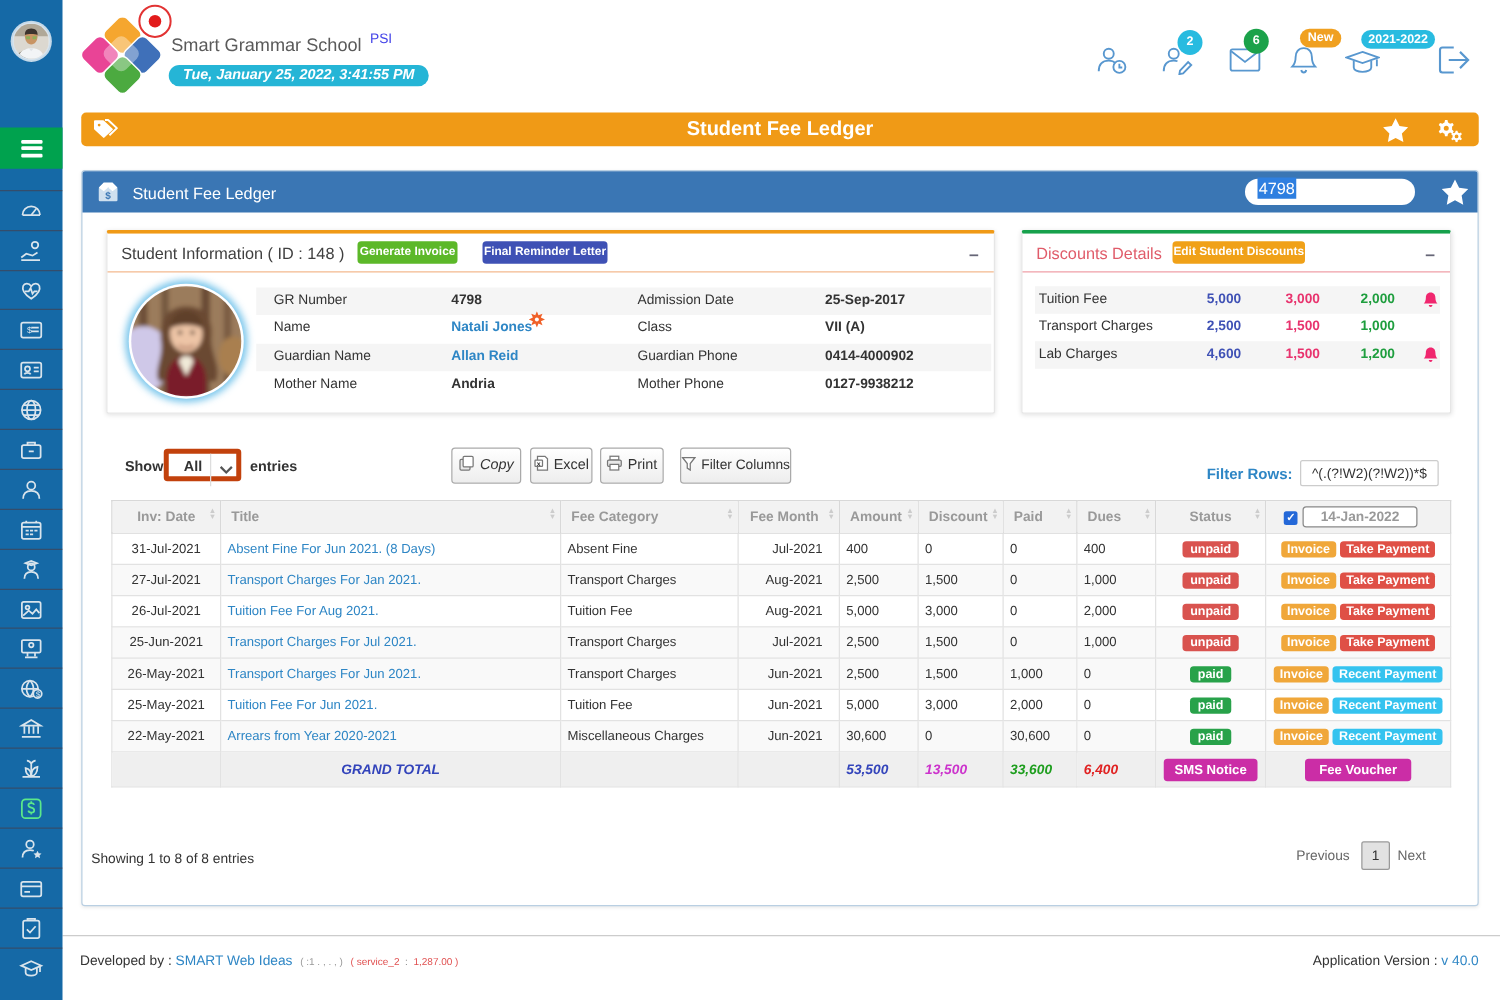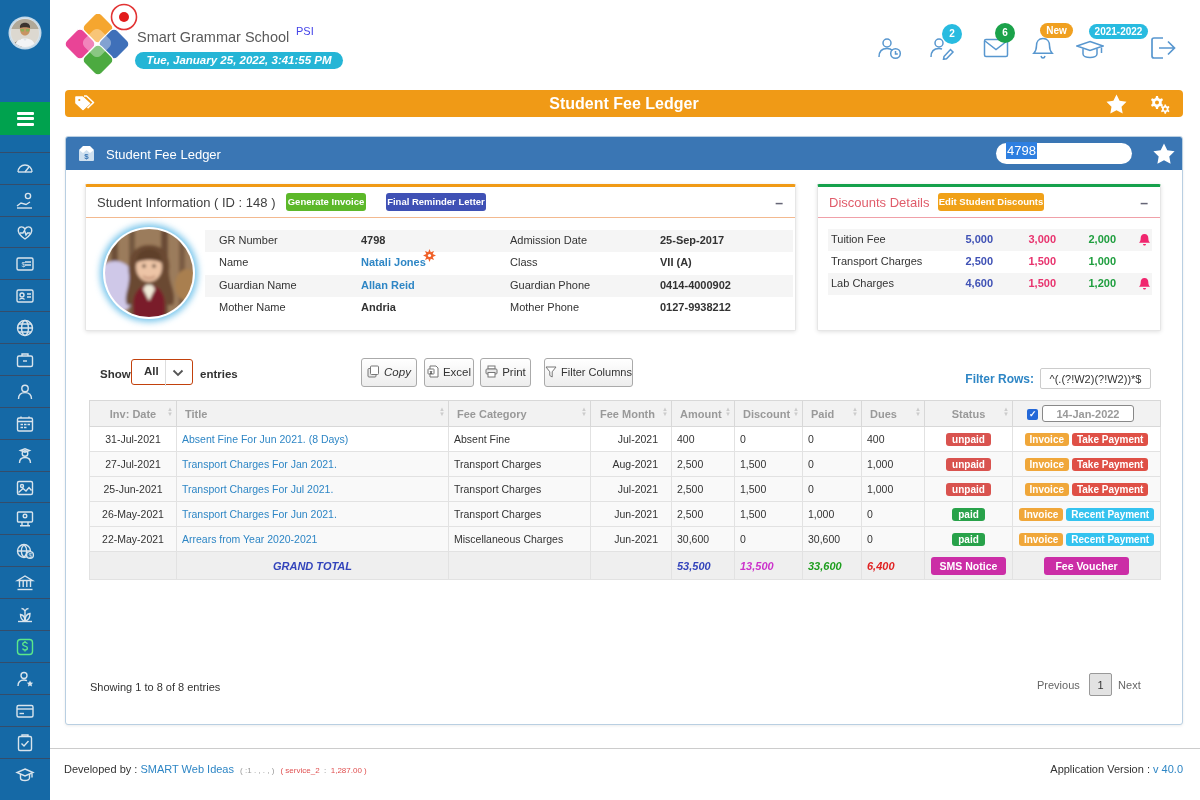--- a/index.html
+++ b/index.html
@@ -64,21 +64,21 @@
 
 .drow { position:absolute; left:10px; width:324px; height:22px; font-size:11px; color:#333; }
 .drow.odd { background:#f5f5f5; }
 .drow span { position:absolute; top:4px; }
 
 #controls { position:absolute; left:0; top:218px; width:100%; height:45px; font-size:11.5px; color:#333; }
 .ctlbtn { position:absolute; top:3px; height:29px; border:1px solid #aaa; border-radius:3px;
   background:linear-gradient(#fff,#ededed); font-size:11.5px; color:#333; text-align:center;
   line-height:27px; }
 .cis { vertical-align:-2px; margin-right:4px; }
-#selbox { position:absolute; left:65px; top:4px; width:62px; height:26px; border:1px solid #c2410c;
+#selbox { position:absolute; left:65px; top:4px; width:62px; height:26px; border:4px solid #c2410c;
   border-radius:3px; background:#fff; }
 #selsep { position:absolute; left:33px; top:0; width:1px; height:26px; background:#ddd; }
 #frinput { position:absolute; left:974px; top:13px; width:111px; height:21px; border:1px solid #ccc;
   border-radius:2px; font-size:11px; color:#333; text-align:center; font-family:"Liberation Sans",sans-serif; }
 
 #photo { position:absolute; left:17px; top:40px; width:92px; height:92px; border-radius:50%;
   box-shadow:0 0 6px 3px rgba(80,180,230,0.75); }
 #photo svg { border-radius:50%; display:block; }
 .sirow .bv { font-weight:bold; }
 .sirow .bl { color:#2e86c5; }
@@ -110,21 +110,21 @@
 #dtable td.c, #dtable th { text-align:center; }
 #dtable td.r { text-align:right; padding-right:13px; }
 #dtable td.nw { white-space:nowrap; padding:0 2px; }
 .sorter { font-size:6px; color:#ccc; line-height:5px; }
 #hcheck { display:inline-block; width:11px; height:11px; background:#2468d8; border-radius:2px;
   position:absolute; left:14px; top:8px; }
 #hcheck:after { content:"\2713"; color:#fff; font-size:9px; position:absolute; left:2px; top:0px; }
 #hdate { position:absolute; left:29px; top:4px; width:92px; height:17px; background:#fff; border:1px solid #888;
   color:#999; font-size:11px; line-height:16px; text-align:center; border-radius:3px; }
 
-#showing { position:absolute; left:24px; top:544px; font-size:11px; color:#333; }
+#showing { position:absolute; left:7px; top:544px; font-size:11px; color:#333; }
 #pager { position:absolute; left:971px; top:536px; font-size:11px; color:#666; }
 #pg1 { display:inline-block; width:23px; height:23px; border:1px solid #999; background:#e2e2e2;
   text-align:center; line-height:23px; color:#333; border-radius:2px; }
 #pagefoot { position:absolute; left:0; top:748px; width:1150px; height:52px; background:#fff;
   border-top:1px solid #ccc; font-size:11px; color:#333; }
 .sorter { position:absolute; right:3px; top:6px; }
 </style>
 </head>
 <body>
 <div id="sidebar">
@@ -560,40 +560,64 @@
             <td><a>Transport Charges For Jan 2021.</a></td>
             <td>Transport Charges</td>
             <td class="r">Aug-2021</td>
             <td>2,500</td>
             <td>1,500</td>
             <td>0</td>
             <td>1,000</td>
             <td class="c"><span class="stbadge unpaid">unpaid</span></td>
             <td class="c nw"><span class="abtn binv">Invoice</span> <span class="abtn btp">Take Payment</span></td>
       </tr>
+      <tr>
+        <td class="c">26-Jul-2021</td>
+            <td><a>Tuition Fee For Aug 2021.</a></td>
+            <td>Tuition Fee</td>
+            <td class="r">Aug-2021</td>
+            <td>5,000</td>
+            <td>3,000</td>
+            <td>0</td>
+            <td>2,000</td>
+            <td class="c"><span class="stbadge unpaid">unpaid</span></td>
+            <td class="c nw"><span class="abtn binv">Invoice</span> <span class="abtn btp">Take Payment</span></td>
+      </tr>
       <tr class="even">
         <td class="c">25-Jun-2021</td>
             <td><a>Transport Charges For Jul 2021.</a></td>
             <td>Transport Charges</td>
             <td class="r">Jul-2021</td>
             <td>2,500</td>
             <td>1,500</td>
             <td>0</td>
             <td>1,000</td>
             <td class="c"><span class="stbadge unpaid">unpaid</span></td>
             <td class="c nw"><span class="abtn binv">Invoice</span> <span class="abtn btp">Take Payment</span></td>
       </tr>
       <tr class="even">
         <td class="c">26-May-2021</td>
             <td><a>Transport Charges For Jun 2021.</a></td>
             <td>Transport Charges</td>
             <td class="r">Jun-2021</td>
             <td>2,500</td>
             <td>1,500</td>
             <td>1,000</td>
+            <td>0</td>
+            <td class="c"><span class="stbadge paid">paid</span></td>
+            <td class="c nw"><span class="abtn binv">Invoice</span> <span class="abtn brp">Recent Payment</span></td>
+      </tr>
+      <tr>
+        <td class="c">25-May-2021</td>
+            <td><a>Tuition Fee For Jun 2021.</a></td>
+            <td>Tuition Fee</td>
+            <td class="r">Jun-2021</td>
+            <td>5,000</td>
+            <td>3,000</td>
+            <td>2,000</td>
             <td>0</td>
             <td class="c"><span class="stbadge paid">paid</span></td>
             <td class="c nw"><span class="abtn binv">Invoice</span> <span class="abtn brp">Recent Payment</span></td>
       </tr>
       <tr class="even">
         <td class="c">22-May-2021</td>
             <td><a>Arrears from Year 2020-2021</a></td>
             <td>Miscellaneous Charges</td>
             <td class="r">Jun-2021</td>
             <td>30,600</td>

